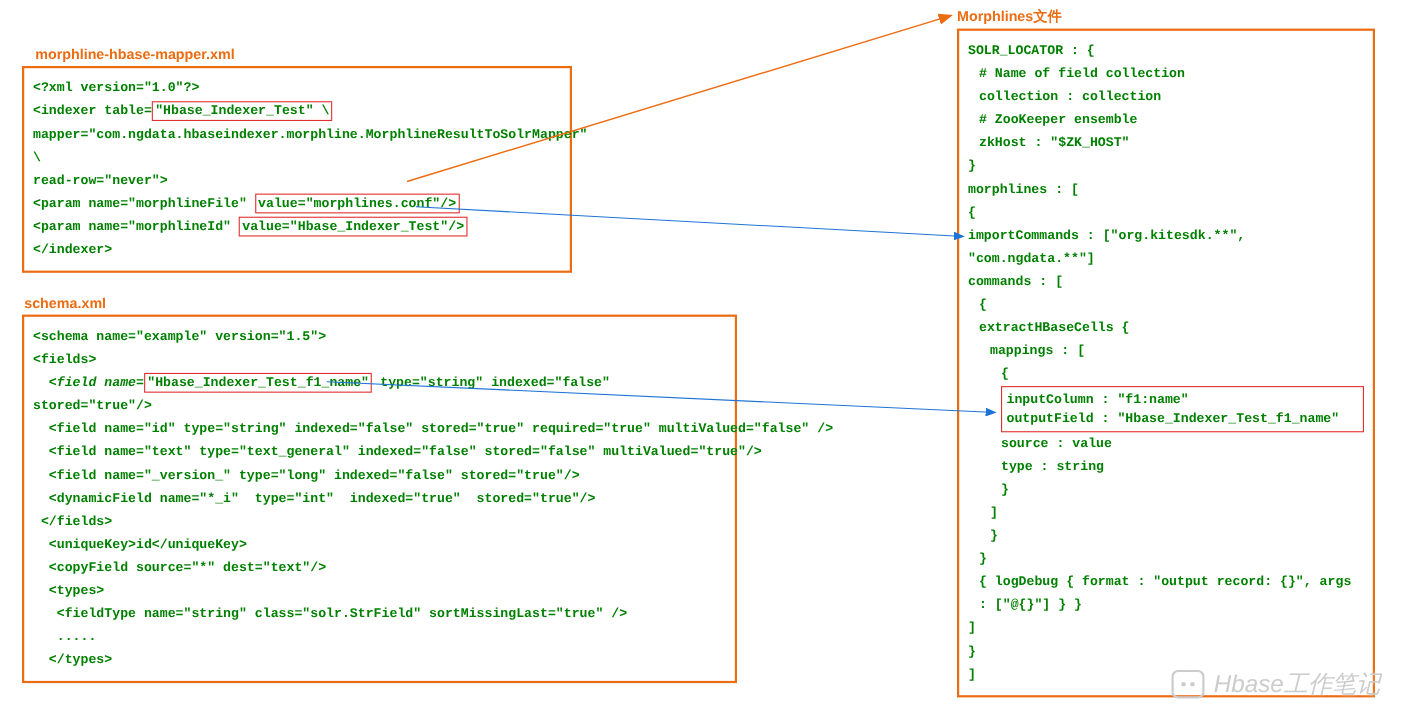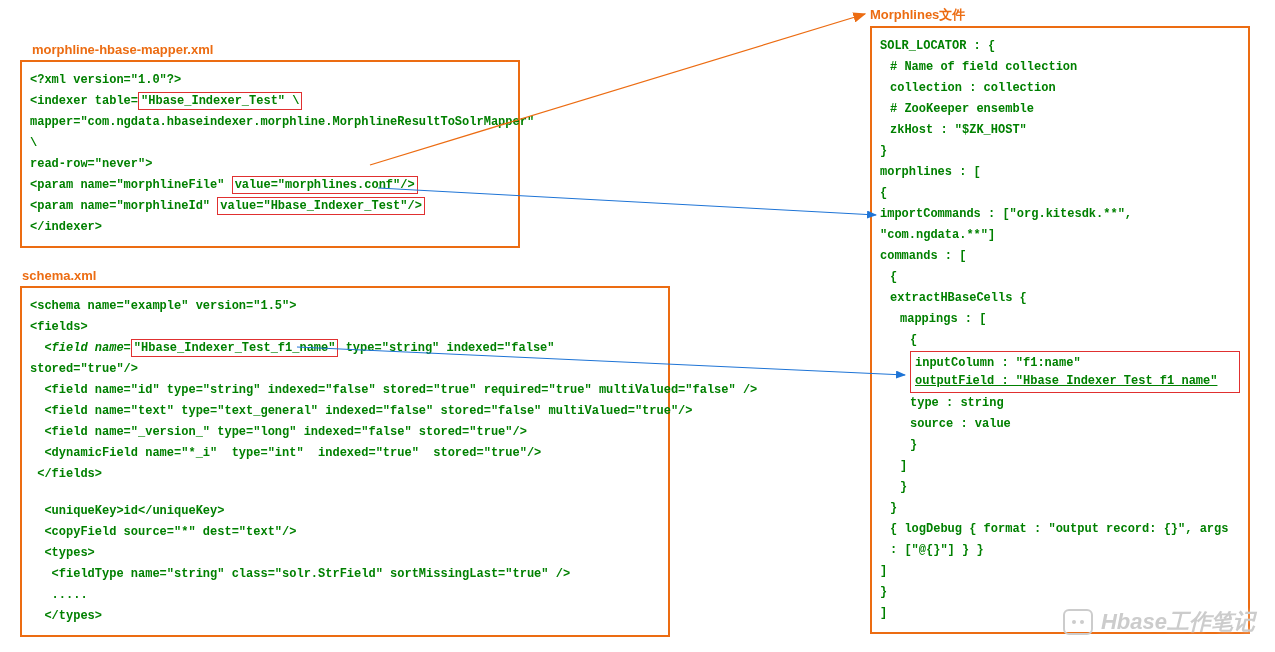--- a/index.html
+++ b/index.html
@@ -47,21 +47,20 @@
     right: 20px;
     bottom: 15px;
     display: flex;
     align-items: center;
     gap: 8px;
     color: #cccccc;
     font-size: 22px;
     font-style: italic;
     font-family: "Microsoft YaHei", sans-serif;
     text-shadow: 0 0 4px rgba(255,255,255,0.6);
-    font-weight: bold;
   }
   .wm-icon {
     width: 30px; height: 26px;
     border: 2px solid #cccccc;
     border-radius: 6px;
     position: relative;
     display:flex; align-items:center; justify-content:center;
   }
   .wm-icon::before{
     content:"";
@@ -101,21 +100,21 @@
   <div>&lt;schema name="example" version="1.5"&gt;</div>
   <div> &lt;fields&gt;</div>
   <div>
     <span style="white-space:pre;font-style:italic;">  &lt;field name=</span><span class="hl">"Hbase_Indexer_Test_f1_name"</span><span> type="string" indexed="false" stored="true"/&gt;</span>
   </div>
   <div style="white-space:pre;">  &lt;field name="id" type="string" indexed="false" stored="true" required="true" multiValued="false" /&gt;</div>
   <div style="white-space:pre;">  &lt;field name="text" type="text_general" indexed="false" stored="false" multiValued="true"/&gt;</div>
   <div style="white-space:pre;">  &lt;field name="_version_" type="long" indexed="false" stored="true"/&gt;</div>
   <div style="white-space:pre;">  &lt;dynamicField name="*_i"  type="int"  indexed="true"  stored="true"/&gt;</div>
   <div style="white-space:pre;"> &lt;/fields&gt;</div>
-  <div style="white-space:pre;margin-top:16px;">  &lt;uniqueKey&gt;id&lt;/uniqueKey&gt;</div>
+  <div style="white-space:pre;">  &lt;uniqueKey&gt;id&lt;/uniqueKey&gt;</div>
   <div style="white-space:pre;">  &lt;copyField source="*" dest="text"/&gt;</div>
   <div style="white-space:pre;">  &lt;types&gt;</div>
   <div style="white-space:pre;">   &lt;fieldType name="string" class="solr.StrField" sortMissingLast="true" /&gt;</div>
   <div style="white-space:pre;">   .....</div>
   <div style="white-space:pre;">  &lt;/types&gt;</div>
 </div>
 
 <div class="cfg-box" style="left:870px; top:26px; width:380px;">
   <div>SOLR_LOCATOR : {</div>
   <div class="indent1"># Name of field collection</div>
@@ -127,25 +126,25 @@
   <div>{</div>
   <div>importCommands : ["org.kitesdk.**", "com.ngdata.**"]</div>
   <div>commands : [</div>
   <div class="indent1">{</div>
   <div class="indent1">extractHBaseCells {</div>
   <div class="indent2">mappings : [</div>
   <div class="indent3">{</div>
   <div class="indent3">
      <span class="hl" style="display:block; padding:2px 4px; line-height:18px;">
        <span style="display:block;">inputColumn : "f1:name"</span>
-       <span style="display:block;text-decoration:underline;">outputField : "Hbase_Indexer_Test_f1_name"</span>
+       <span style="display:block;">outputField : "Hbase_Indexer_Test_f1_name"</span>
      </span>
   </div>
+  <div class="indent3">source : value</div>
   <div class="indent3">type : string</div>
-  <div class="indent3">source : value</div>
   <div class="indent3">}</div>
   <div class="indent2">]</div>
   <div class="indent2">}</div>
   <div class="indent1">}</div>
   <div class="indent1">{ logDebug { format : "output record: {}", args : ["@{}"] } }</div>
   <div>]</div>
   <div>}</div>
   <div>]</div>
 </div>
 

